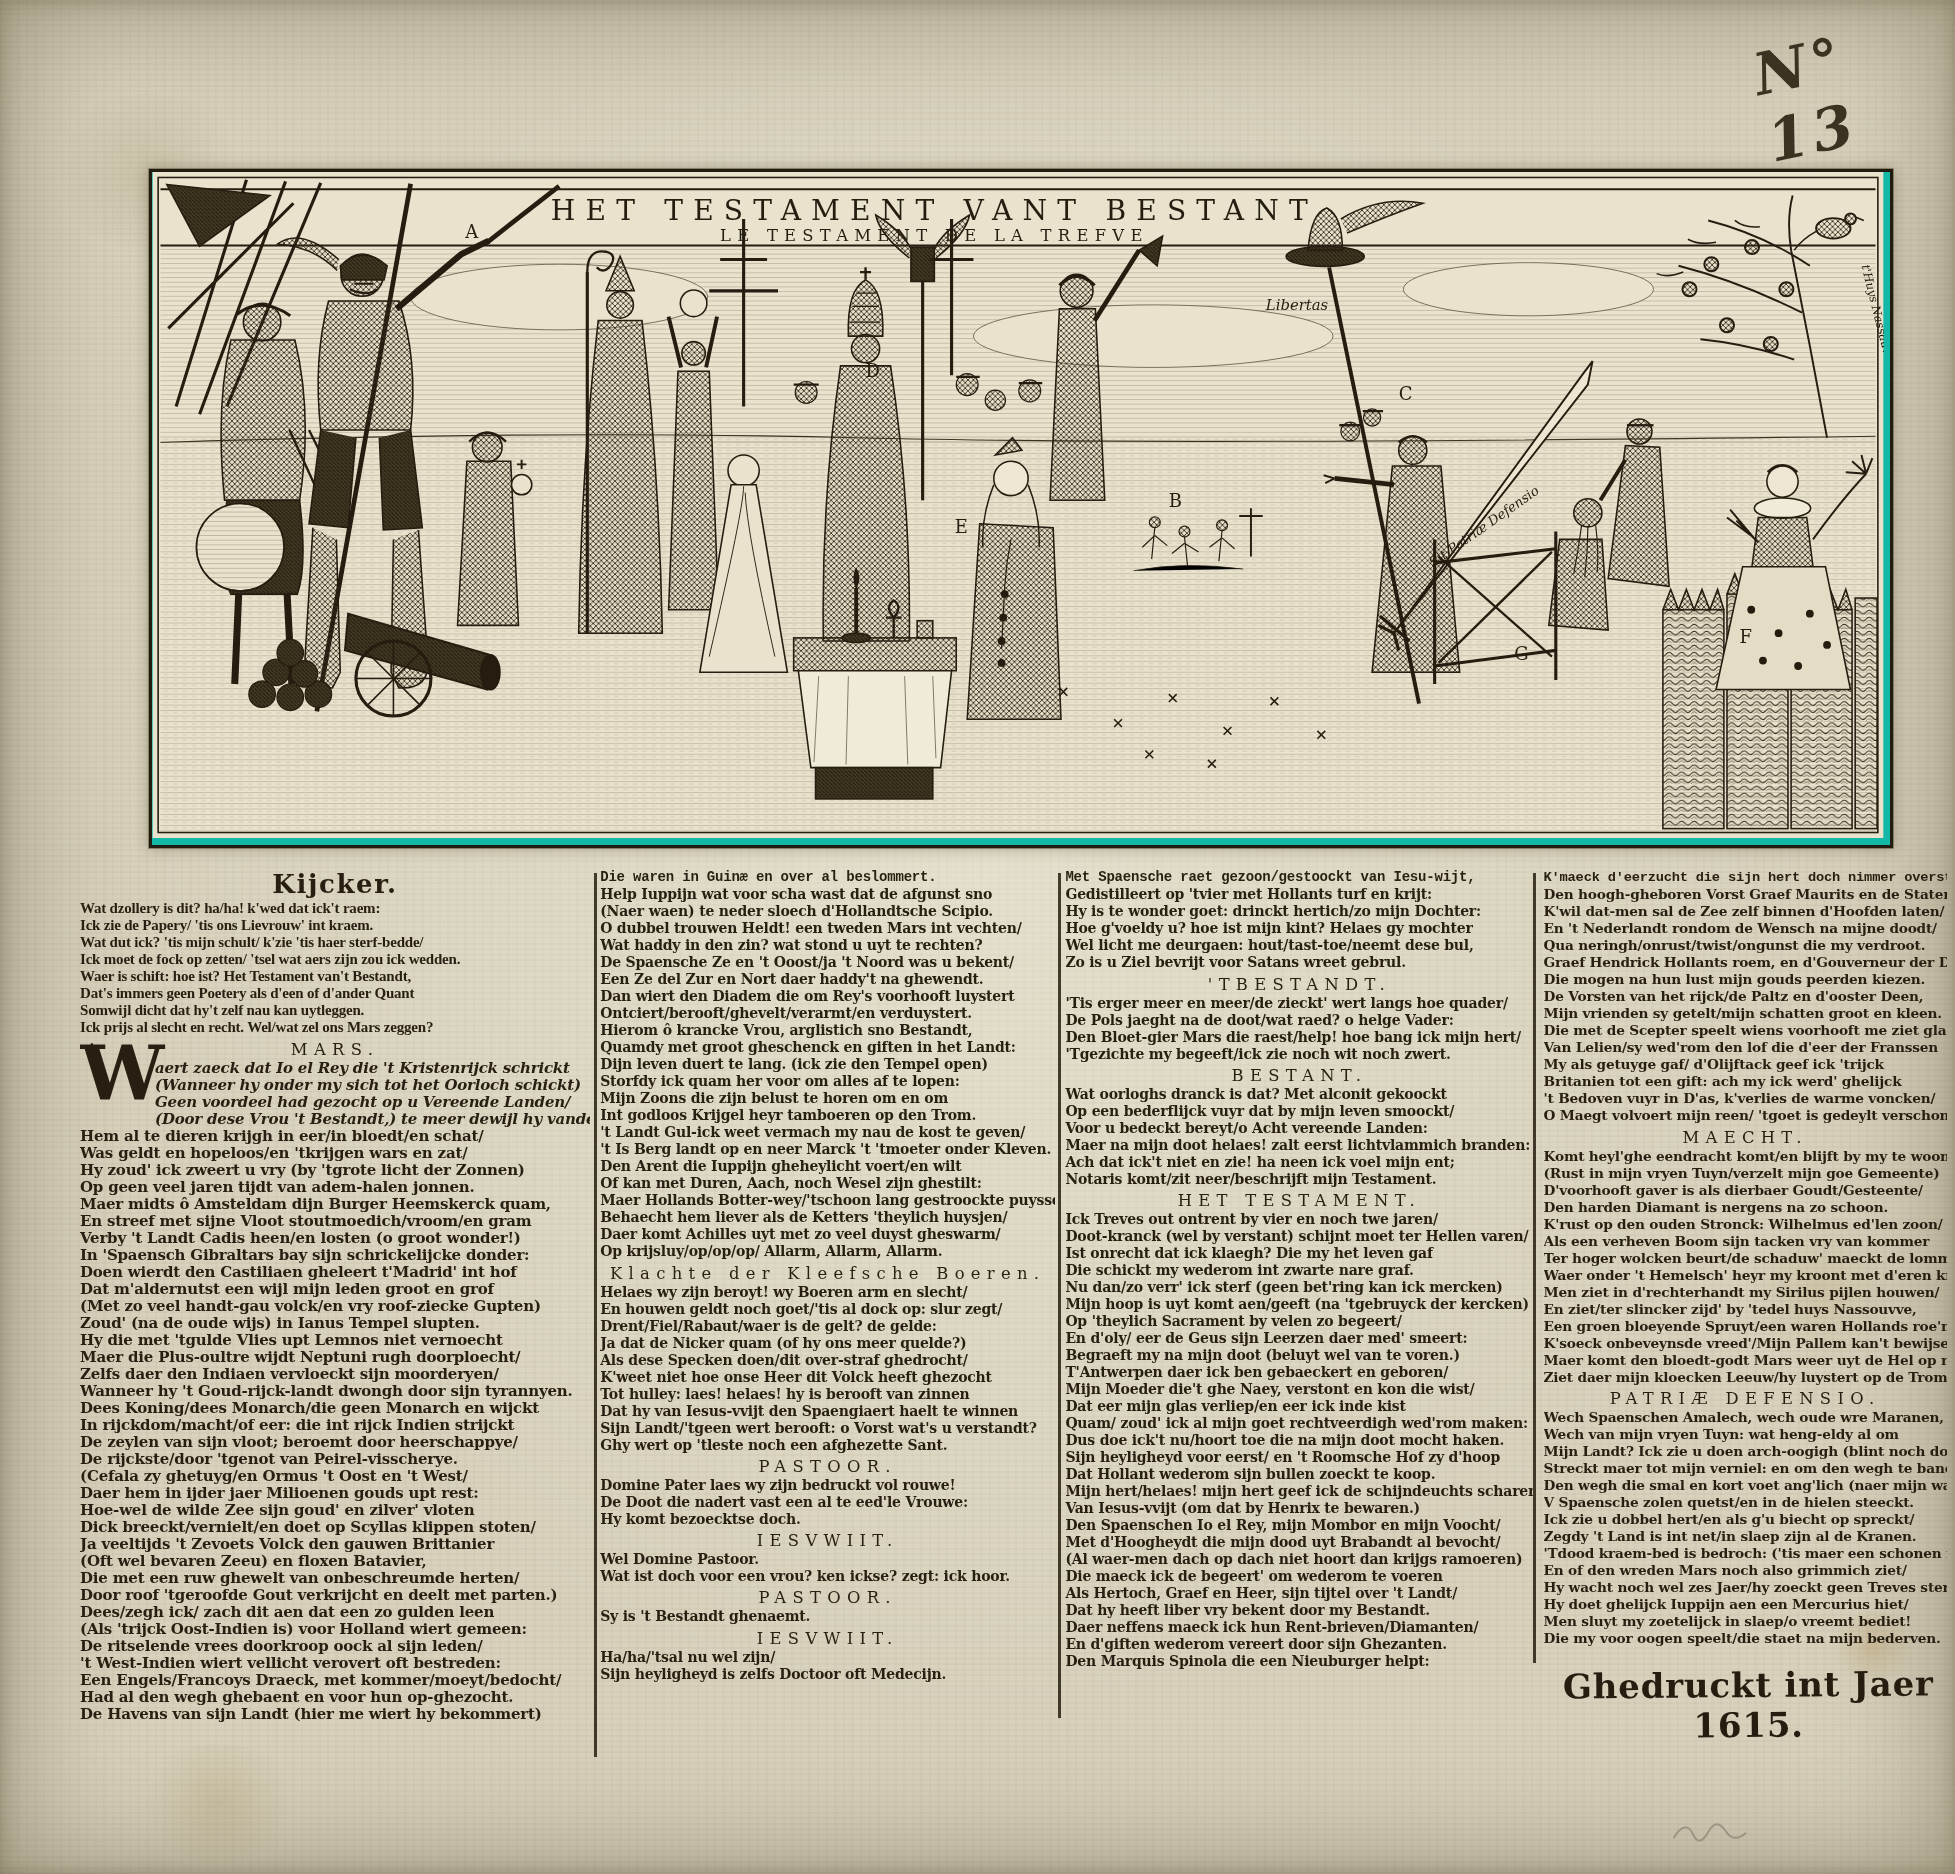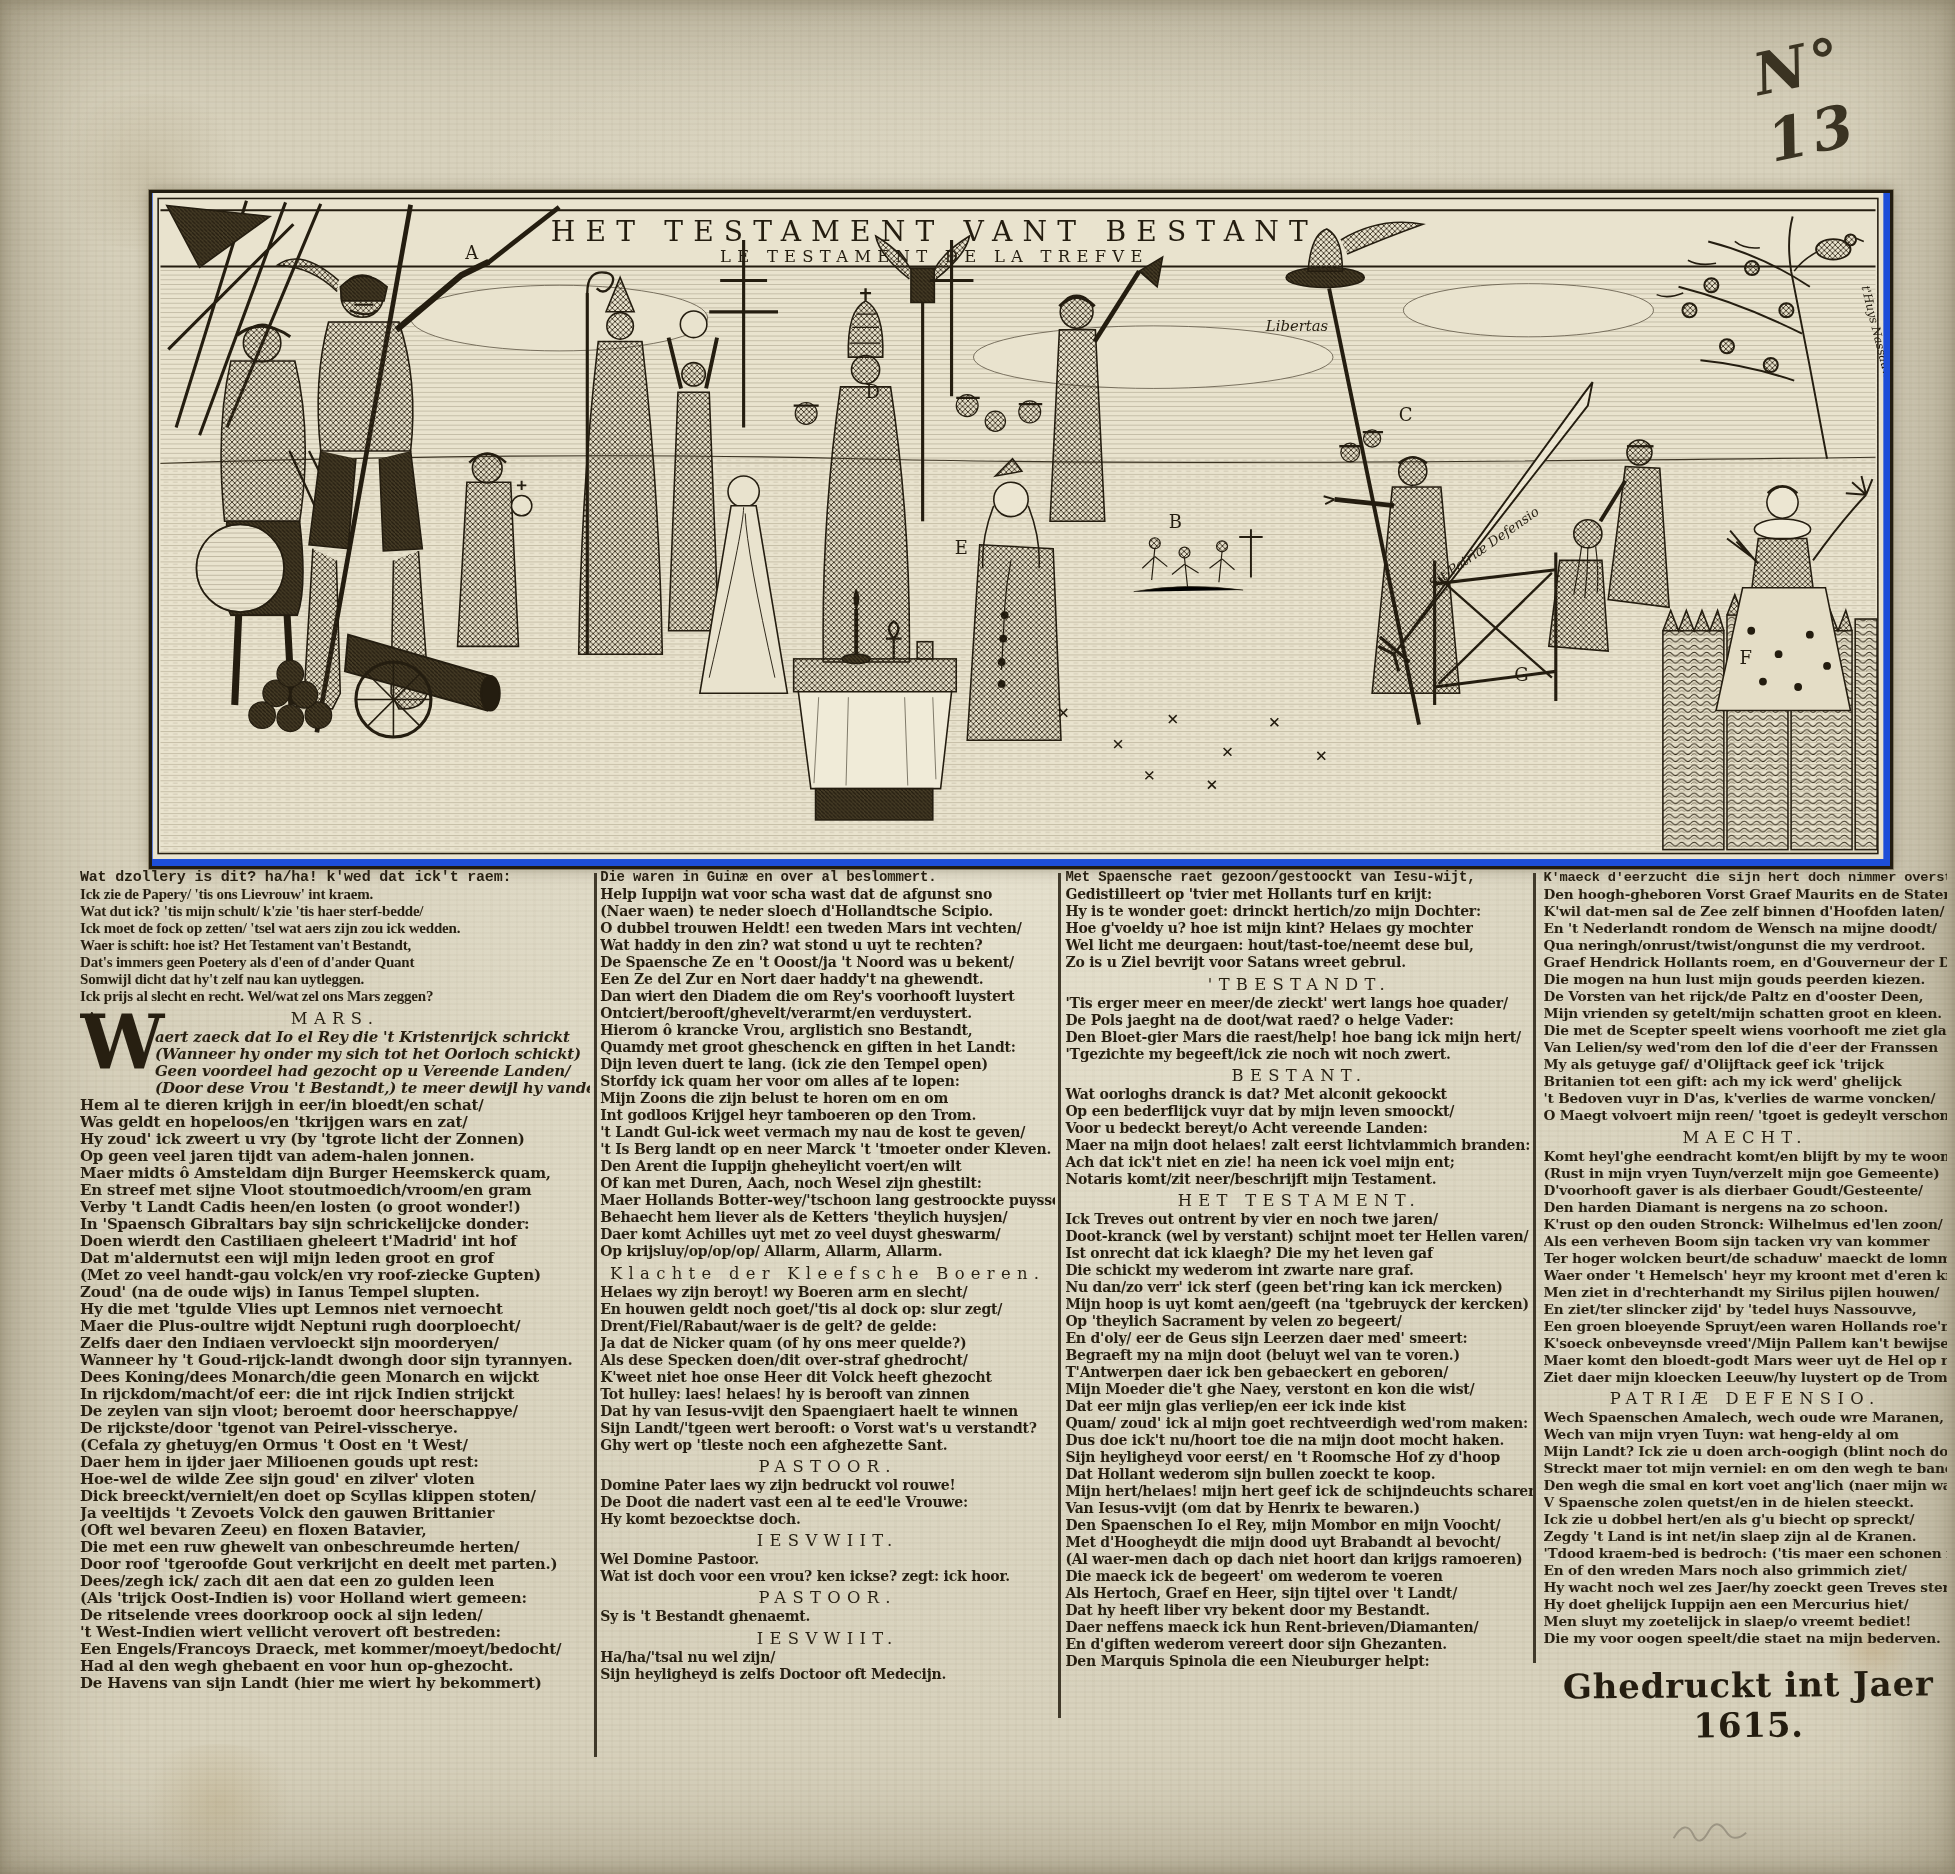--- a/index.html
+++ b/index.html
@@ -24,22 +24,22 @@
   .s4{left:1826px;top:1611px;width:94px;height:70px;background:radial-gradient(circle,rgba(160,110,40,.22),rgba(0,0,0,0) 70%);}
 
   .plate-number{
     position:absolute;left:1756px;top:22px;width:188px;height:102px;
     font-family:"DejaVu Serif",serif;font-style:italic;font-weight:700;
     font-size:58px;color:#3a3322;transform:rotate(-12deg);
     letter-spacing:4.7px;
   }
 
   .plate{
-    position:absolute;left:149px;top:190px;width:1738px;height:673px;
-    background:#1d4ed8;
+    position:absolute;left:149px;top:169px;width:1738px;height:673px;
+    background:#14b8a6;
     border:3.1px solid #221c10;
     box-shadow:0 0 0 0.8px #7a7259, 0 0 14px rgba(60,50,25,.35);
     text-align:right;
   }
   .plate svg{display:block;}
 
   #columns{
     position:absolute;left:80px;top:867px;width:1854px;height:915px;
     display:grid;grid-template-columns:510px 455px 468px 403px;column-gap:10.2px;
   }
@@ -386,20 +386,21 @@
     <text x="1026" y="462">E</text>
     <text x="2030" y="602">F</text>
     <text x="1742" y="624">G</text>
   </g>
 </svg>
 </div>
 
 <div id="columns">
     <div class="col">
       <div class="block">
+        <div class="sec-head big">Kijcker.</div>
         <div class="line center">Wat dzollery is dit? ha/ha! k'wed dat ick't raem:</div>
         <div class="line center">Ick zie de Papery/ 'tis ons Lievrouw' int kraem.</div>
         <div class="line center">Wat dut ick? 'tis mijn schult/ k'zie 'tis haer sterf-bedde/</div>
         <div class="line center">Ick moet de fock op zetten/ 'tsel wat aers zijn zou ick wedden.</div>
         <div class="line center">Waer is schift: hoe ist? Het Testament van't Bestandt,</div>
         <div class="line center">Dat's immers geen Poetery als d'een of d'ander Quant</div>
         <div class="line center">Somwijl dicht dat hy't zelf nau kan uytleggen.</div>
         <div class="line center">Ick prijs al slecht en recht. Wel/wat zel ons Mars zeggen?</div>
       </div>
       <div class="block">

